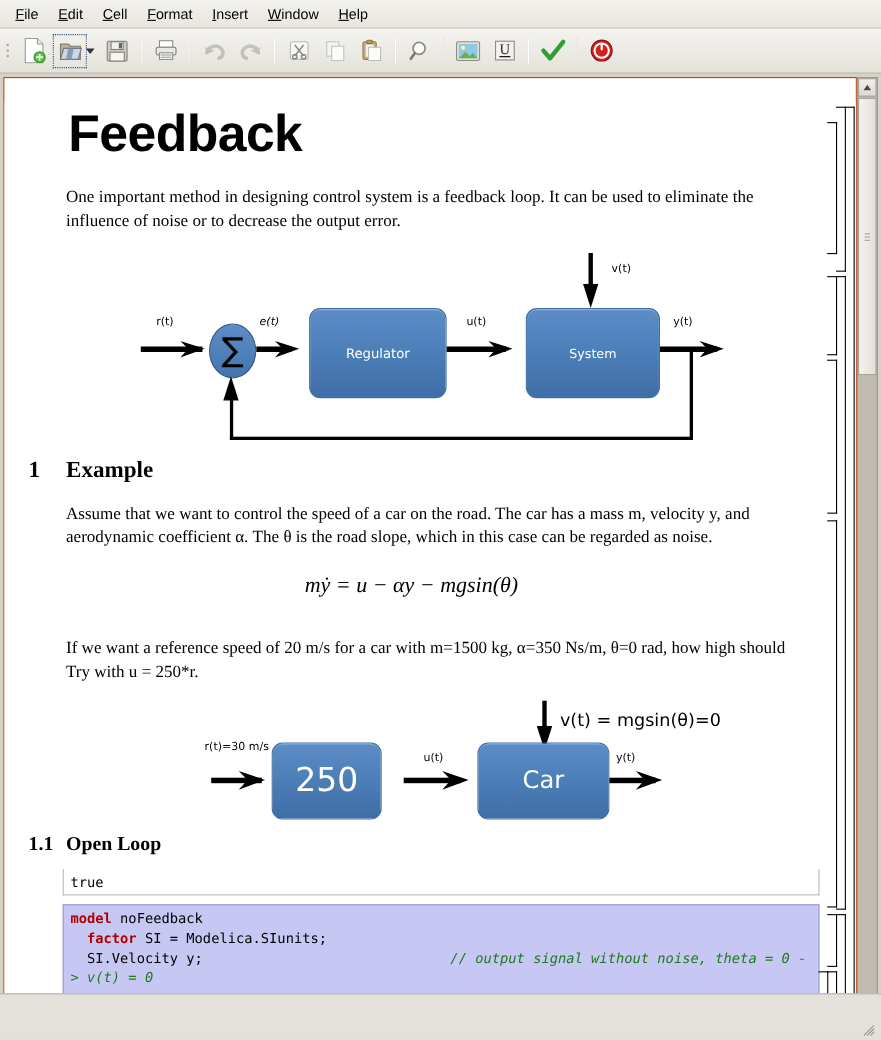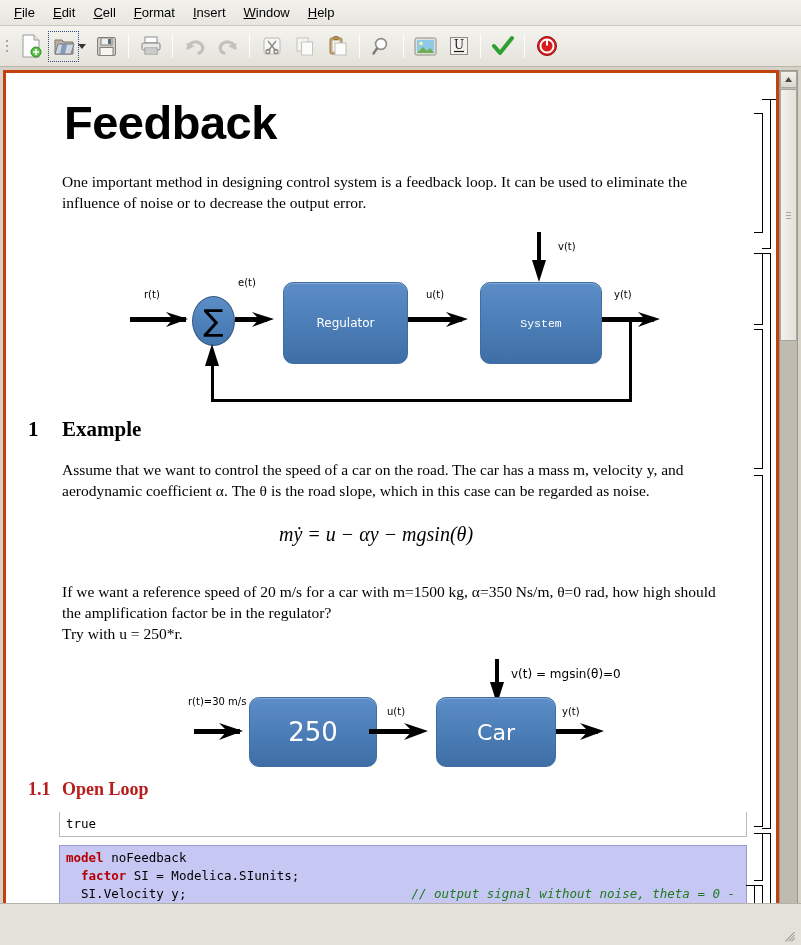--- a/index.html
+++ b/index.html
@@ -75,21 +75,21 @@
     height: 877px;
     background: #d6d2c8;
     display: flex;
   }
   #docframe {
     position: relative;
     margin: 3px 0 0 3px;
     width: 776px;
     height: 866px;
     background: #ffffff;
-    border: 3px solid #c2410c;
+    border: 1px solid #c2410c;
     overflow: hidden;
   }
   #docscroll {
     position: absolute;
     inset: 0;
     overflow: hidden;
   }
   #page {
     position: relative;
     width: 776px;
@@ -139,21 +139,21 @@
     font-size: 21px;
     margin: 0 0 0 22px;
     color:#000;
   }
   h2.sec .num { display:inline-block; width:34px; }
   h3.sub {
     font-family: "Liberation Serif", serif;
     font-weight: bold;
     font-size: 18px;
     margin: 0 0 0 22px;
-    color:#b91c1c;
+    color:#000000;
   }
   h3.sub .num { display:inline-block; width:34px; }
   .eq {
     font-family: "Liberation Serif", serif;
     font-style: italic;
     font-size: 20px;
     text-align: center;
     width: 700px;
     margin-left: 20px;
     color: #000;
@@ -171,21 +171,21 @@
     font-family: "DejaVu Sans", sans-serif;
     box-shadow: inset 0 1px 0 rgba(255,255,255,.25);
   }
   .dlabel {
     position: absolute;
     font-family: "DejaVu Sans", sans-serif;
     font-size: 10px;
     color: #000;
     white-space: nowrap;
   }
-  .dlabel.big { font-size: 12px; }
+  .dlabel.big { font-size: 16px; }
   .line { position: absolute; background:#000; }
   .sumcircle {
     position: absolute;
     border-radius: 50%;
     background: linear-gradient(180deg,#5c8dc6,#4275ae);
     border: 1.5px solid #30567f;
     display:flex; align-items:center; justify-content:center;
     color:#000; font-size: 30px;
     font-family:"DejaVu Sans", sans-serif;
   }
@@ -451,21 +451,21 @@
             <div class="dlabel" style="left:138px;top:62px;">r(t)</div>
             <div class="line" style="left:124px;top:90px;width:56px;height:5px;"></div>
             <svg style="position:absolute;left:160px;top:81px;" width="30" height="24">
               <path d="M0 4 L22 11 L0 19 L7 11 Z" fill="#000"></path>
             </svg>
 
             <div class="sumcircle" style="left:186px;top:69px;width:43px;height:50px;">
               <span style="line-height:1;">∑</span>
             </div>
 
-            <div class="dlabel" style="left:232px;top:50px;">e(t)</div>
+            <div class="dlabel" style="left:232px;top:62px;font-style:italic;">e(t)</div>
             <div class="line" style="left:229px;top:90px;width:32px;height:5px;"></div>
             <svg style="position:absolute;left:246px;top:81px;" width="30" height="24">
               <path d="M0 4 L22 11 L0 19 L7 11 Z" fill="#000"></path>
             </svg>
 
             <div class="blk" style="left:277px;top:55px;width:125px;height:82px;font-size:12px;">
               <span>Regulator</span>
             </div>
 
             <div class="dlabel" style="left:420px;top:62px;">u(t)</div>
@@ -473,21 +473,21 @@
             <svg style="position:absolute;left:440px;top:81px;" width="30" height="24">
               <path d="M0 4 L22 11 L0 19 L7 11 Z" fill="#000"></path>
             </svg>
 
             <div class="dlabel" style="left:552px;top:14px;">v(t)</div>
             <div class="line" style="left:531px;top:5px;width:4px;height:38px;"></div>
             <svg style="position:absolute;left:522px;top:33px;" width="24" height="26">
               <path d="M4 0 L18 0 L11 22 Z" fill="#000"></path>
             </svg>
 
-            <div class="blk" style="left:474px;top:55px;width:122px;height:82px;font-size:11.5px;font-family:Liberation Mono, monospace;">
+            <div class="blk" style="left:474px;top:55px;width:122px;height:82px;font-size:11.5px;">
               <span>System</span>
             </div>
 
             <div class="dlabel" style="left:608px;top:62px;">y(t)</div>
             <div class="line" style="left:596px;top:90px;width:52px;height:5px;"></div>
             <svg style="position:absolute;left:632px;top:81px;" width="30" height="24">
               <path d="M0 4 L22 11 L0 19 L7 11 Z" fill="#000"></path>
             </svg>
 
             <div class="line" style="left:623px;top:92px;width:3px;height:83px;"></div>
@@ -503,32 +503,31 @@
           </h2>
 
           <div style="height:18px"></div>
           <p class="body">Assume that we want to control the speed of a car on the road. The car has a mass m, velocity y, and aerodynamic coefficient α. The θ is the road slope, which in this case can be regarded as noise.</p>
 
           <div style="height:22px"></div>
           <div class="eq">mẏ = u − αy − mgsin(θ)</div>
 
           <div style="height:36px"></div>
           <p class="body" style="width:690px;">If we want a reference speed of 20 m/s for a car with m=1500 kg, α=350 Ns/m, θ=0 rad, how high should</p>
-          <p class="body">the amplification factor be in the regulator?</p>
           <p class="body">Try with u = 250*r.</p>
 
           <div class="diagram" style="position:relative;height:125px;margin-top:10px;">
 
             <div class="dlabel" style="left:182px;top:42px;">r(t)=30 m/s</div>
             <div class="line" style="left:188px;top:75px;width:46px;height:5px;"></div>
             <svg style="position:absolute;left:213px;top:65px;" width="32" height="26">
               <path d="M0 4 L24 12 L0 21 L8 12 Z" fill="#000"></path>
             </svg>
 
-            <div class="blk" style="left:243px;top:43px;width:128px;height:70px;font-size:26px;">
+            <div class="blk" style="left:243px;top:43px;width:100px;height:70px;font-size:30px;">
               <span>250</span>
             </div>
 
             <div class="dlabel" style="left:381px;top:52px;">u(t)</div>
             <div class="line" style="left:363px;top:75px;width:52px;height:5px;"></div>
             <svg style="position:absolute;left:398px;top:65px;" width="32" height="26">
               <path d="M0 4 L24 12 L0 21 L8 12 Z" fill="#000"></path>
             </svg>
 
             <div class="dlabel big" style="left:505px;top:13px;">v(t) = mgsin(θ)=0</div>

